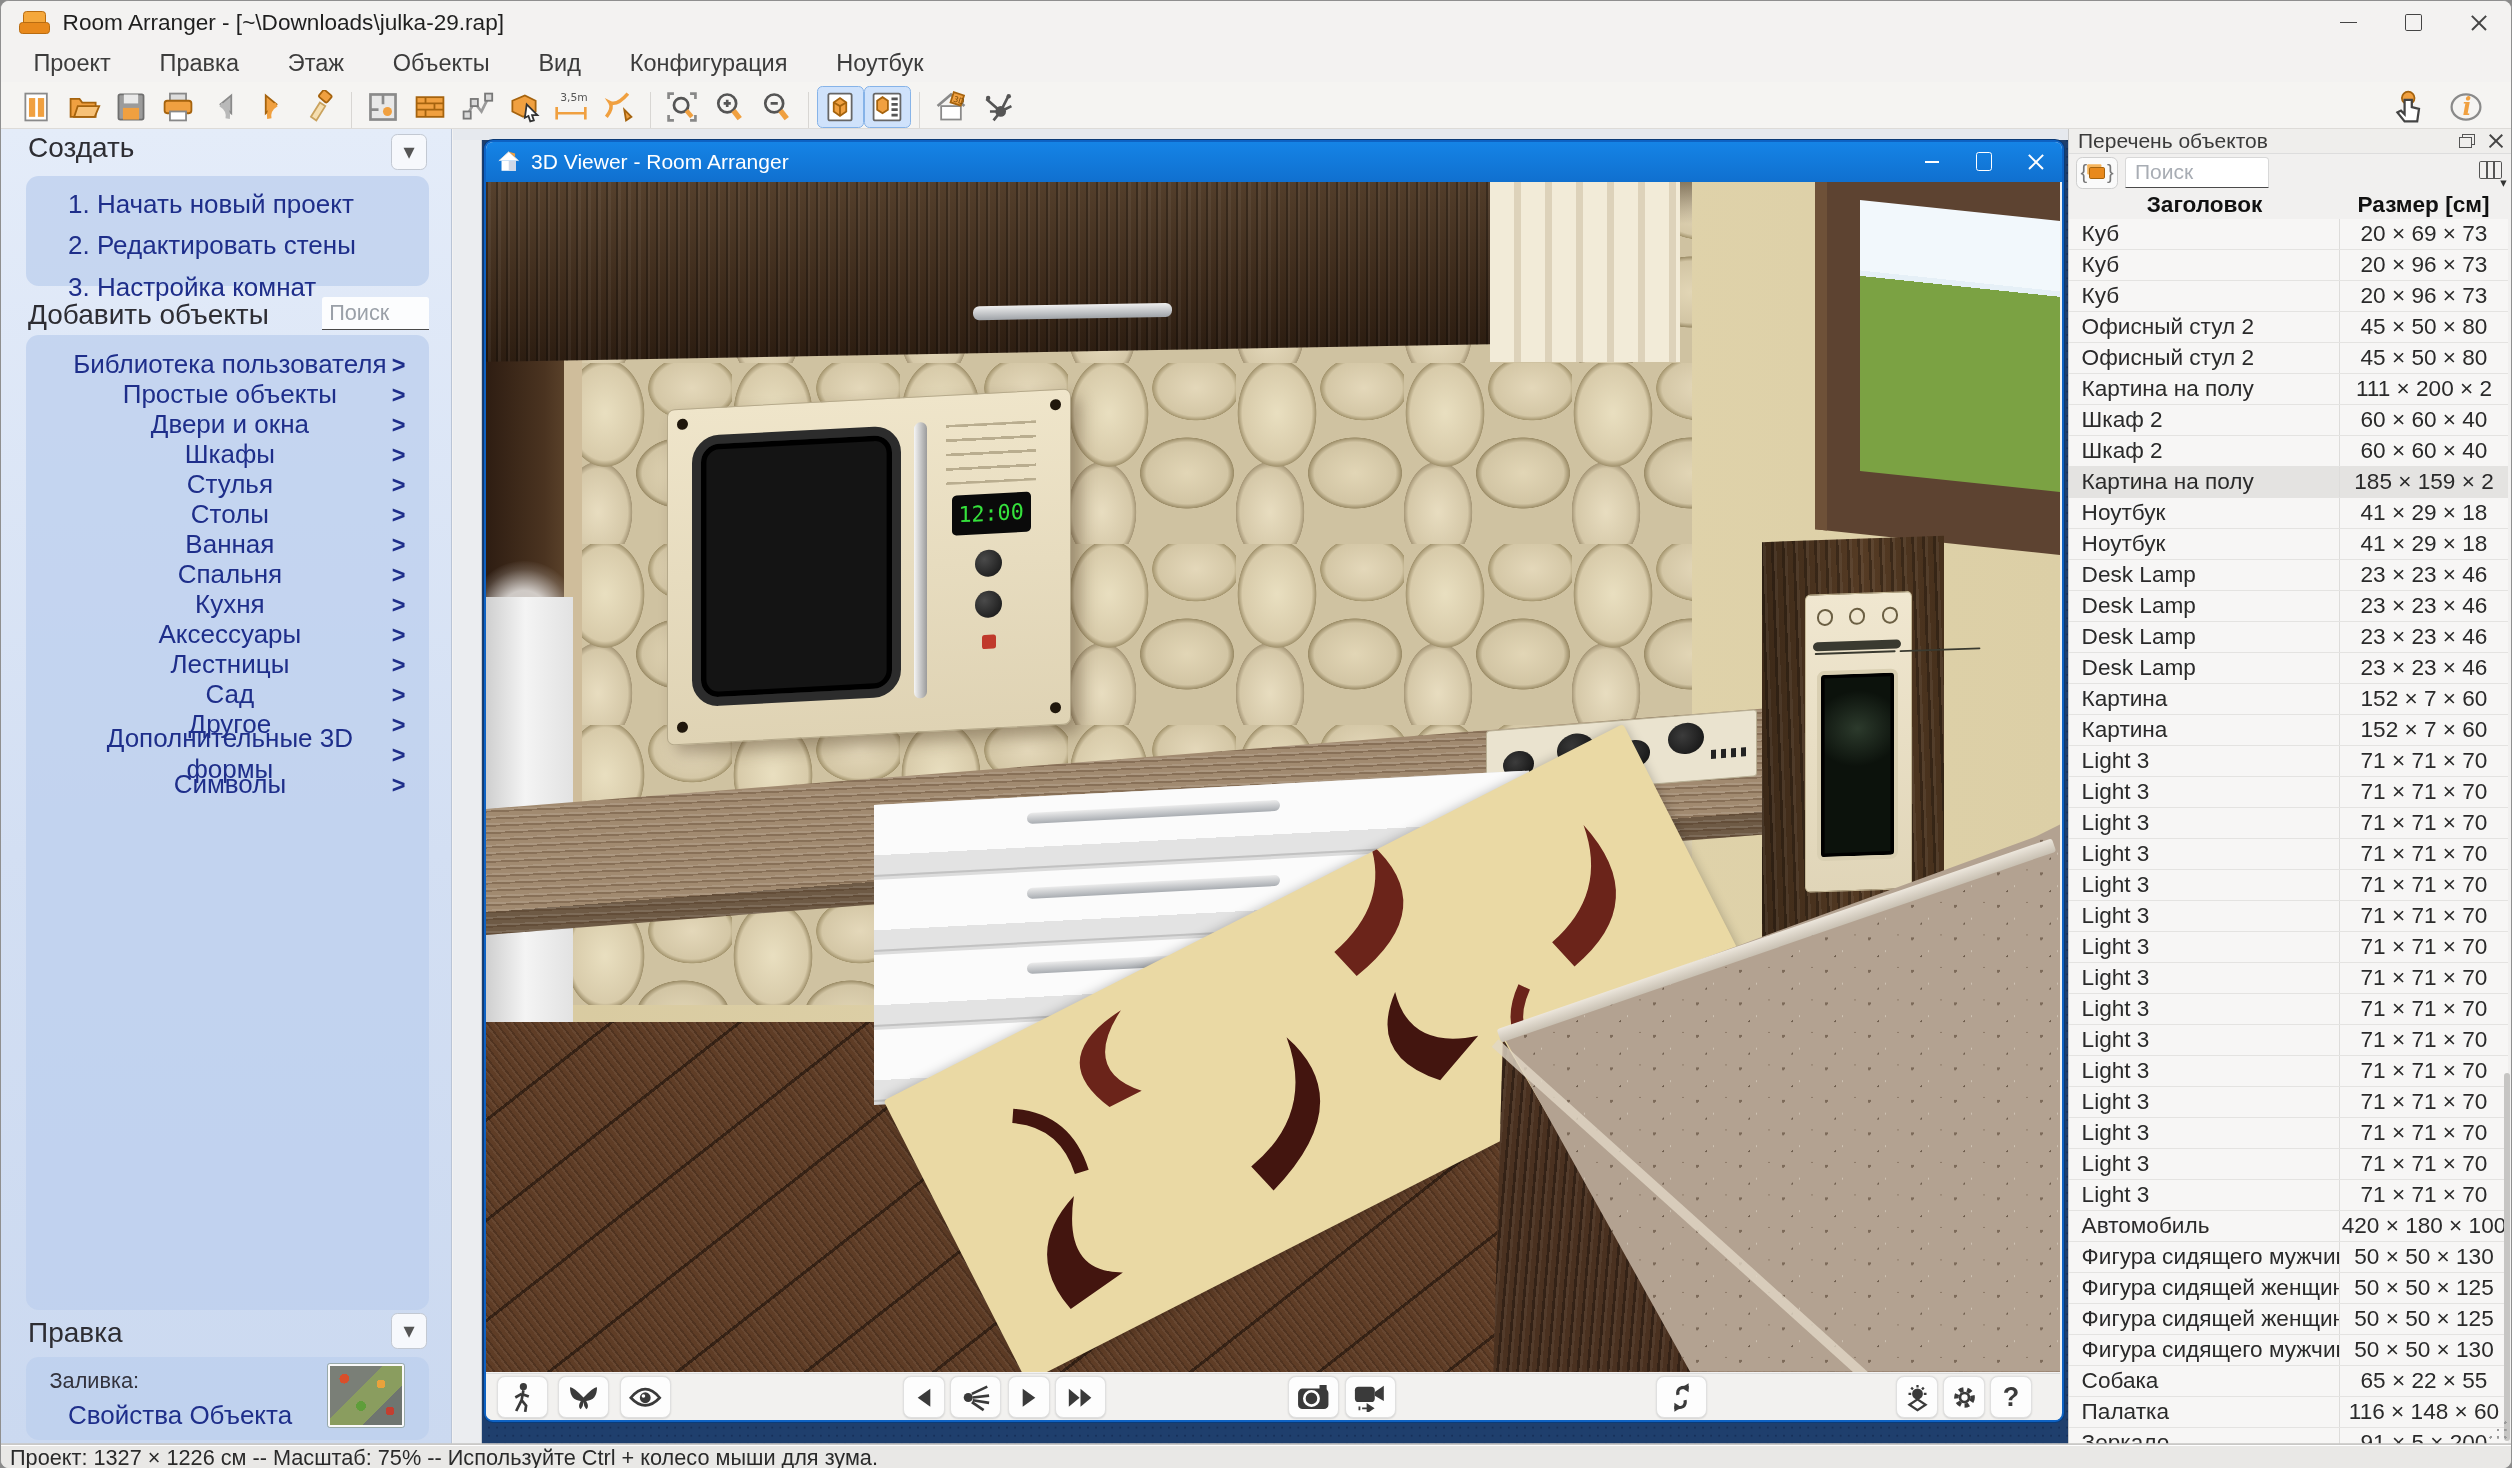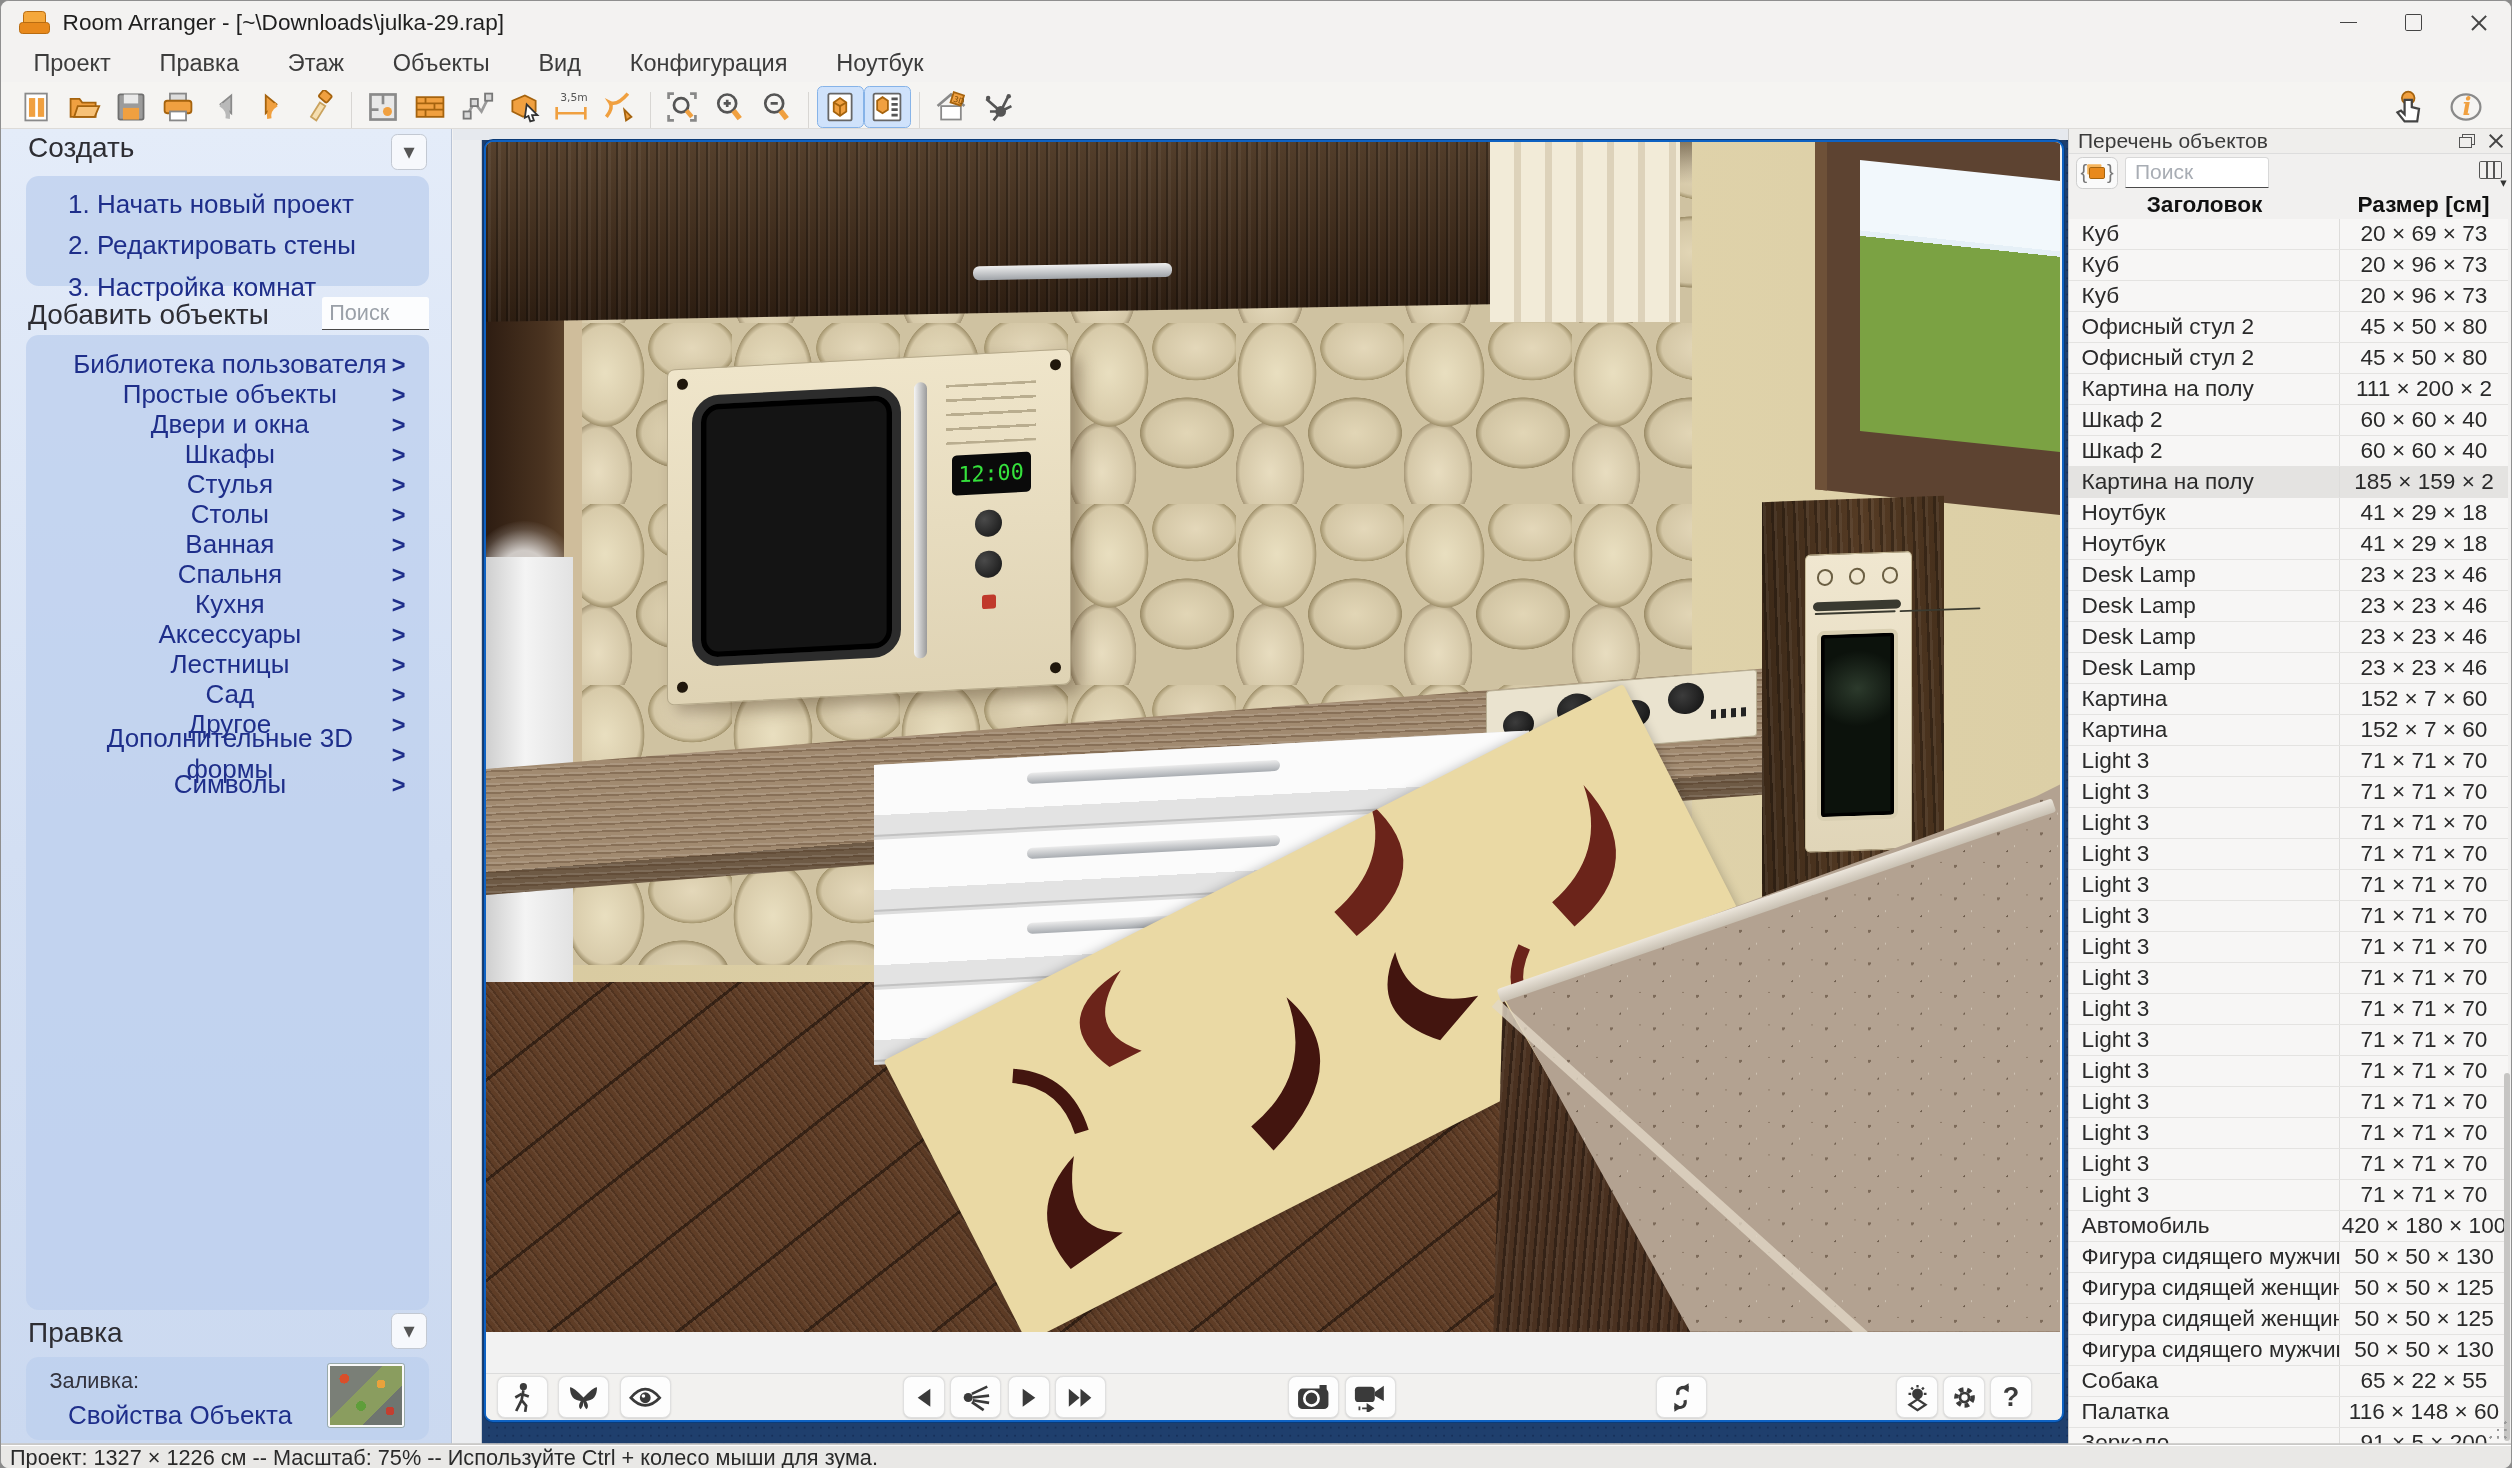--- a/index.html
+++ b/index.html
@@ -494,20 +494,34 @@
         <a class="props-link">Свойства Объекта</a>
         <div class="fill-thumb"></div>
       </div>
     </div>
 
     <div class="mdi">
       <div class="mdi-left"></div>
       <div class="mdi-top"></div>
 
       <div class="viewer">
+        <div class="v-title">
+          <svg class="v-house" viewBox="0 0 26 26">
+              <path d="M2 12 L13 2 L24 12" fill="#fff" stroke="#ddd"></path>
+              <rect x="5" y="12" width="16" height="11" fill="#fff"></rect>
+              <path d="M13 2 L20 8 L20 4 Z" fill="#f0a040"></path>
+              <rect x="13" y="12" width="8" height="11" fill="#cfd8e8"></rect>
+            </svg>
+          <span class="vt-text">3D Viewer - Room Arranger</span>
+          <div class="v-btns">
+            <div class="vbtn min"></div>
+            <div class="vbtn max"></div>
+            <div class="vbtn close"></div>
+          </div>
+        </div>
 
         <div class="scene">
           <div class="win3d">
               <div class="glass"></div>
             </div>
           <div class="stonewall"></div>
           <div class="pillar"></div>
           <div class="dandelion"></div>
           <div class="pillar-edge"></div>
           <div class="fridge"></div>

